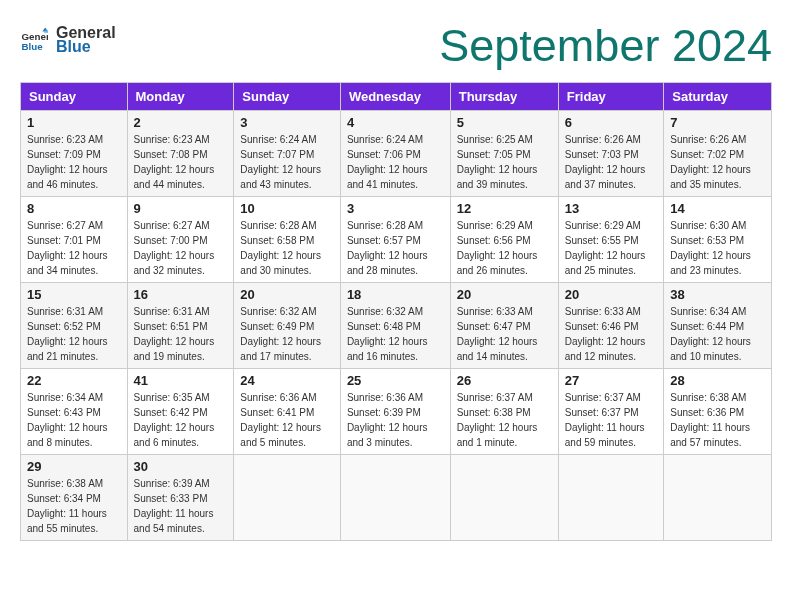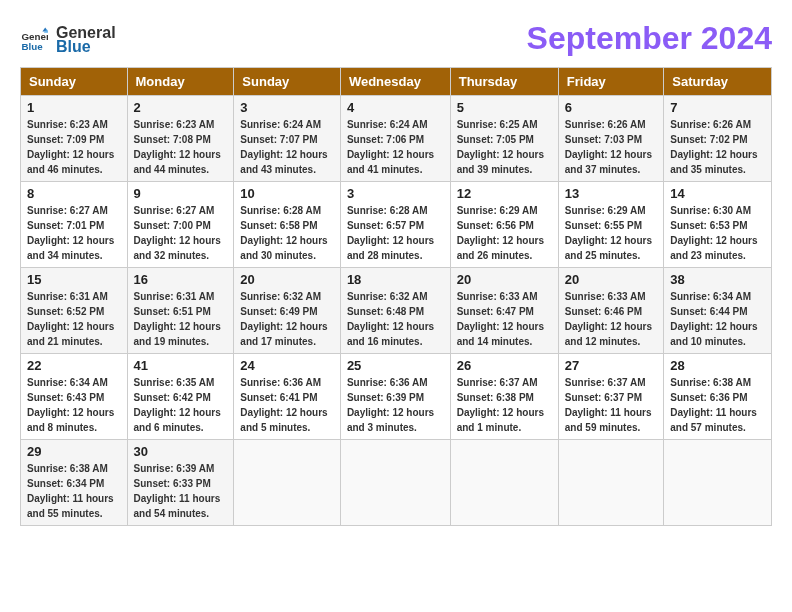--- a/index.html
+++ b/index.html
@@ -23,35 +23,35 @@
       margin-top: 4px;
     }
     .logo-icon {
       width: 28px;
       height: 28px;
     }
     .title-block {
       text-align: right;
     }
     .month-title {
-      font-size: 32px;
-      color: #8b5cf6;
-      font-weight: bold;
+      font-size: 45px;
+      color: #0f766e;
+      font-weight: normal;
     }
     .subtitle {
       font-size: 14px;
       color: #555;
     }
     table {
       width: 100%;
       border-collapse: collapse;
       font-size: 11px;
     }
     thead tr th {
-      background-color: #a16207;
+      background-color: #6d28d9;
       color: #fff;
       padding: 6px 8px;
       text-align: left;
       font-size: 13px;
       font-weight: bold;
       border: 1px solid #ccc;
     }
     tbody tr td {
       border: 1px solid #ccc;
       padding: 4px 6px;
@@ -70,21 +70,20 @@
       font-size: 13px;
       font-weight: bold;
       color: #222;
       display: block;
       margin-bottom: 2px;
     }
     .day-info {
       font-size: 10px;
       color: #333;
       line-height: 1.5;
-      font-weight: bold;
     }
     .empty-cell {
       background: #f9f9f9 !important;
     }
   </style>
 </head>
 <body>
 
 <div class="header">
   <div class="logo">

